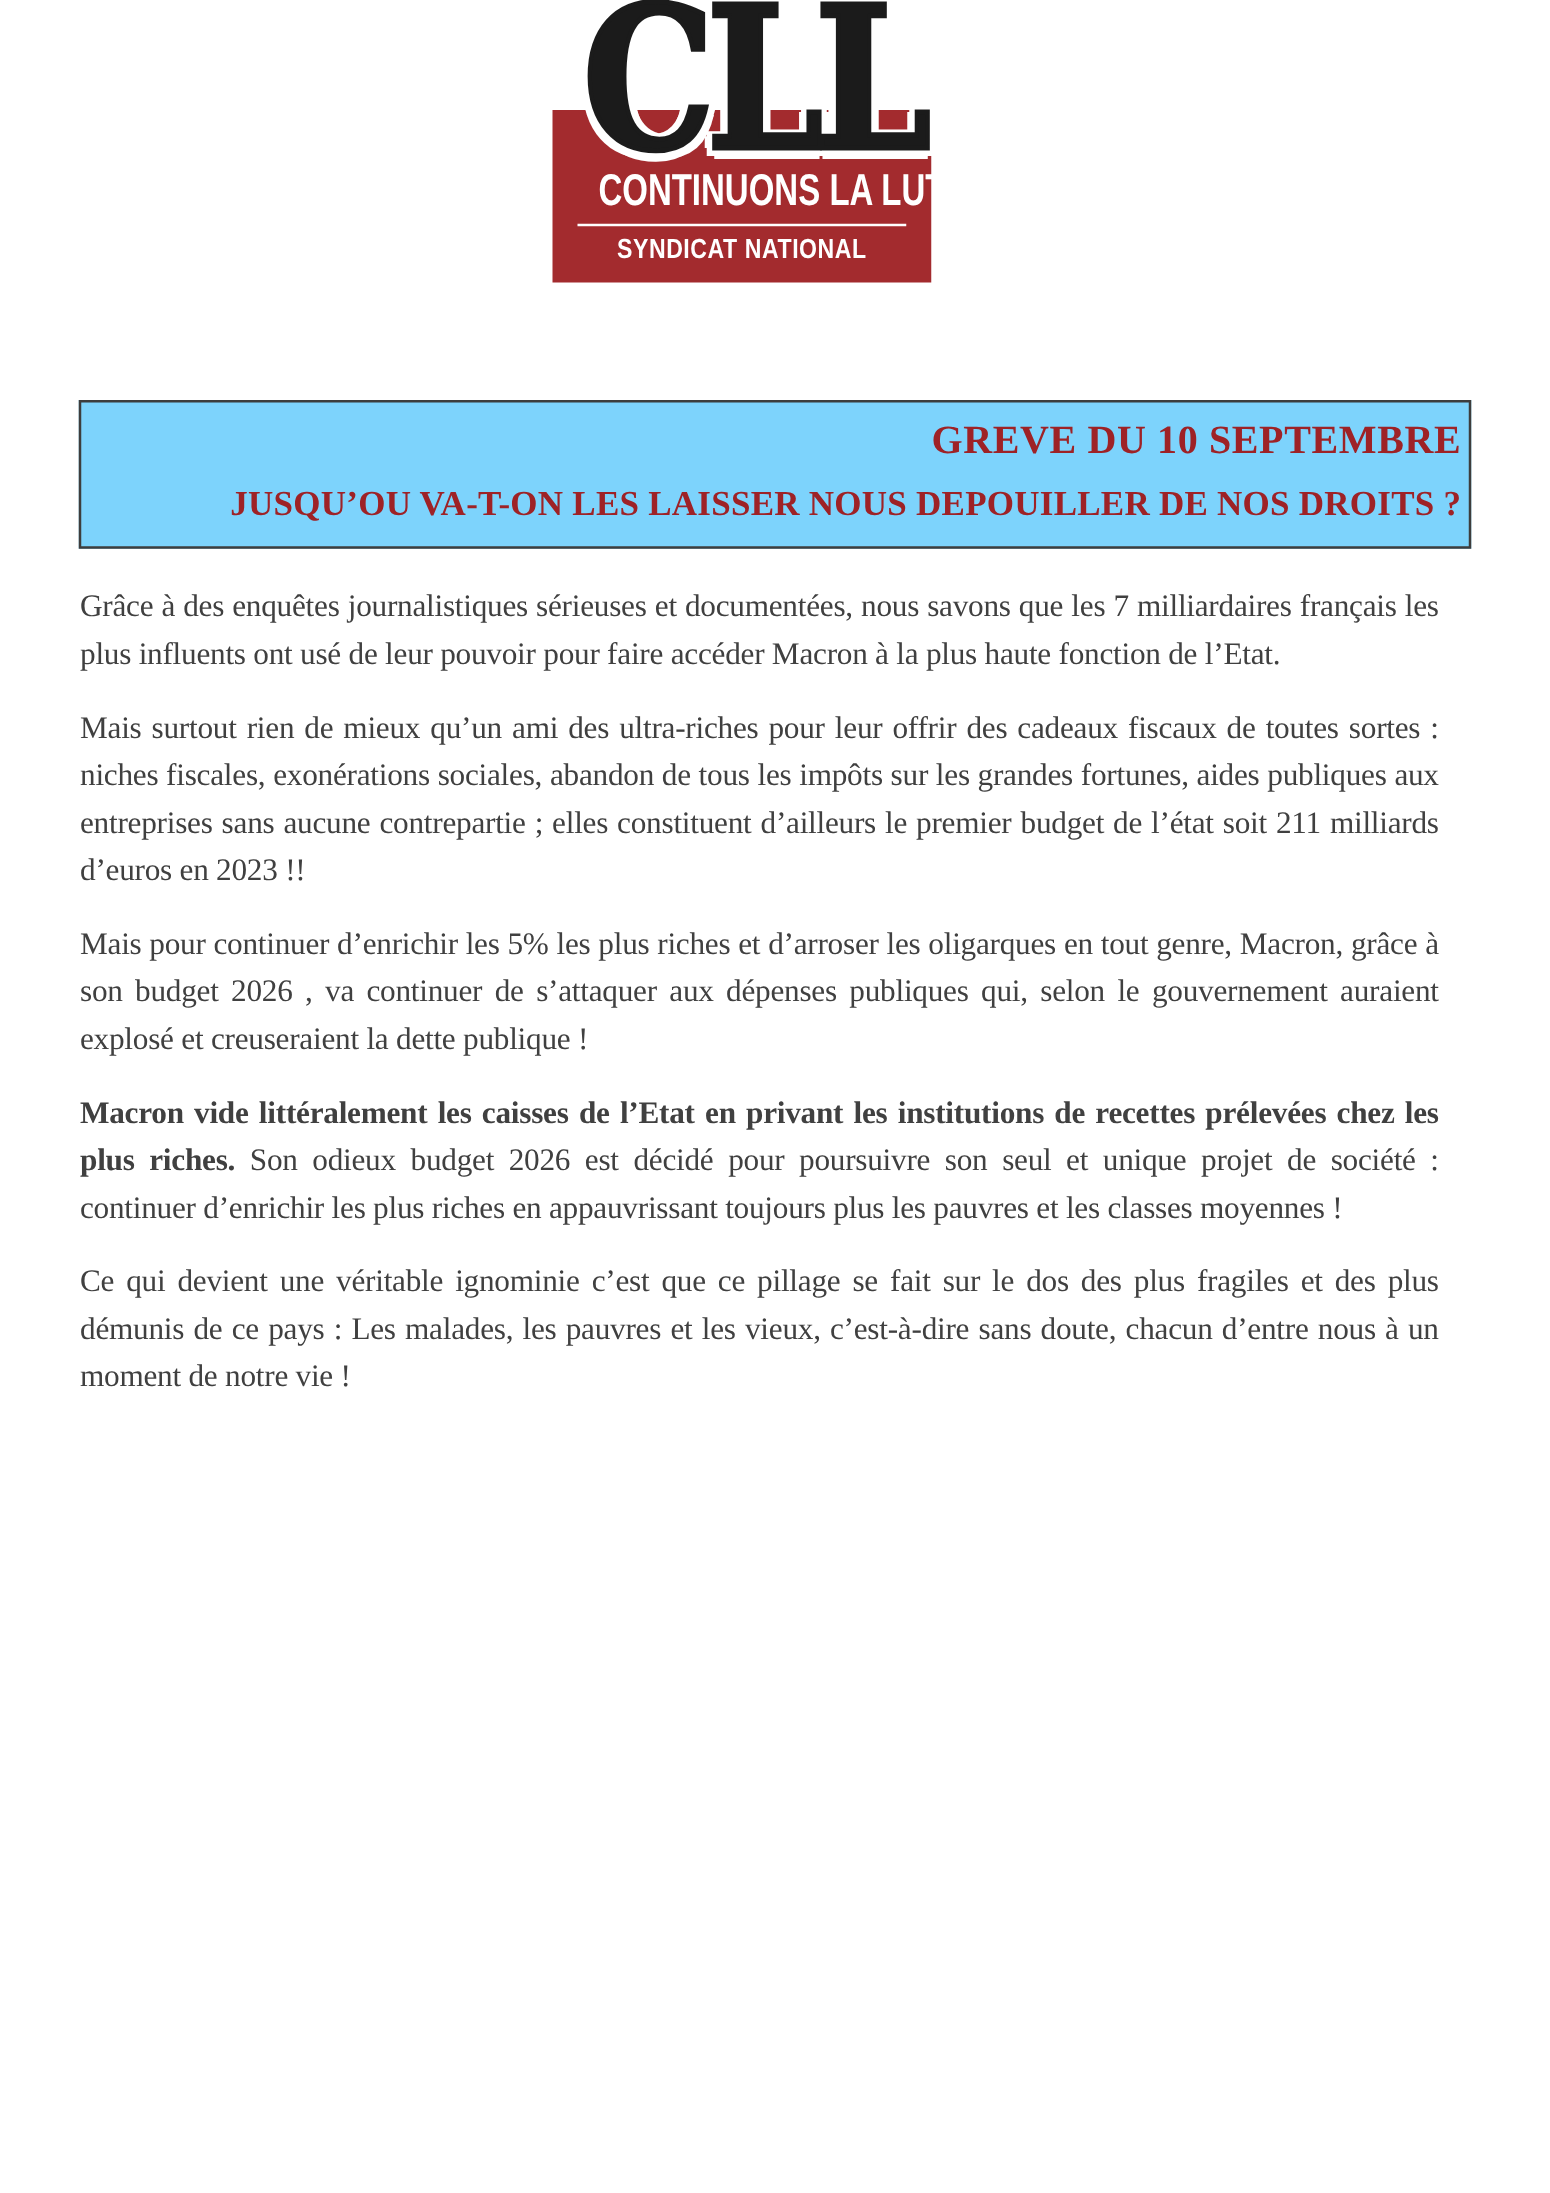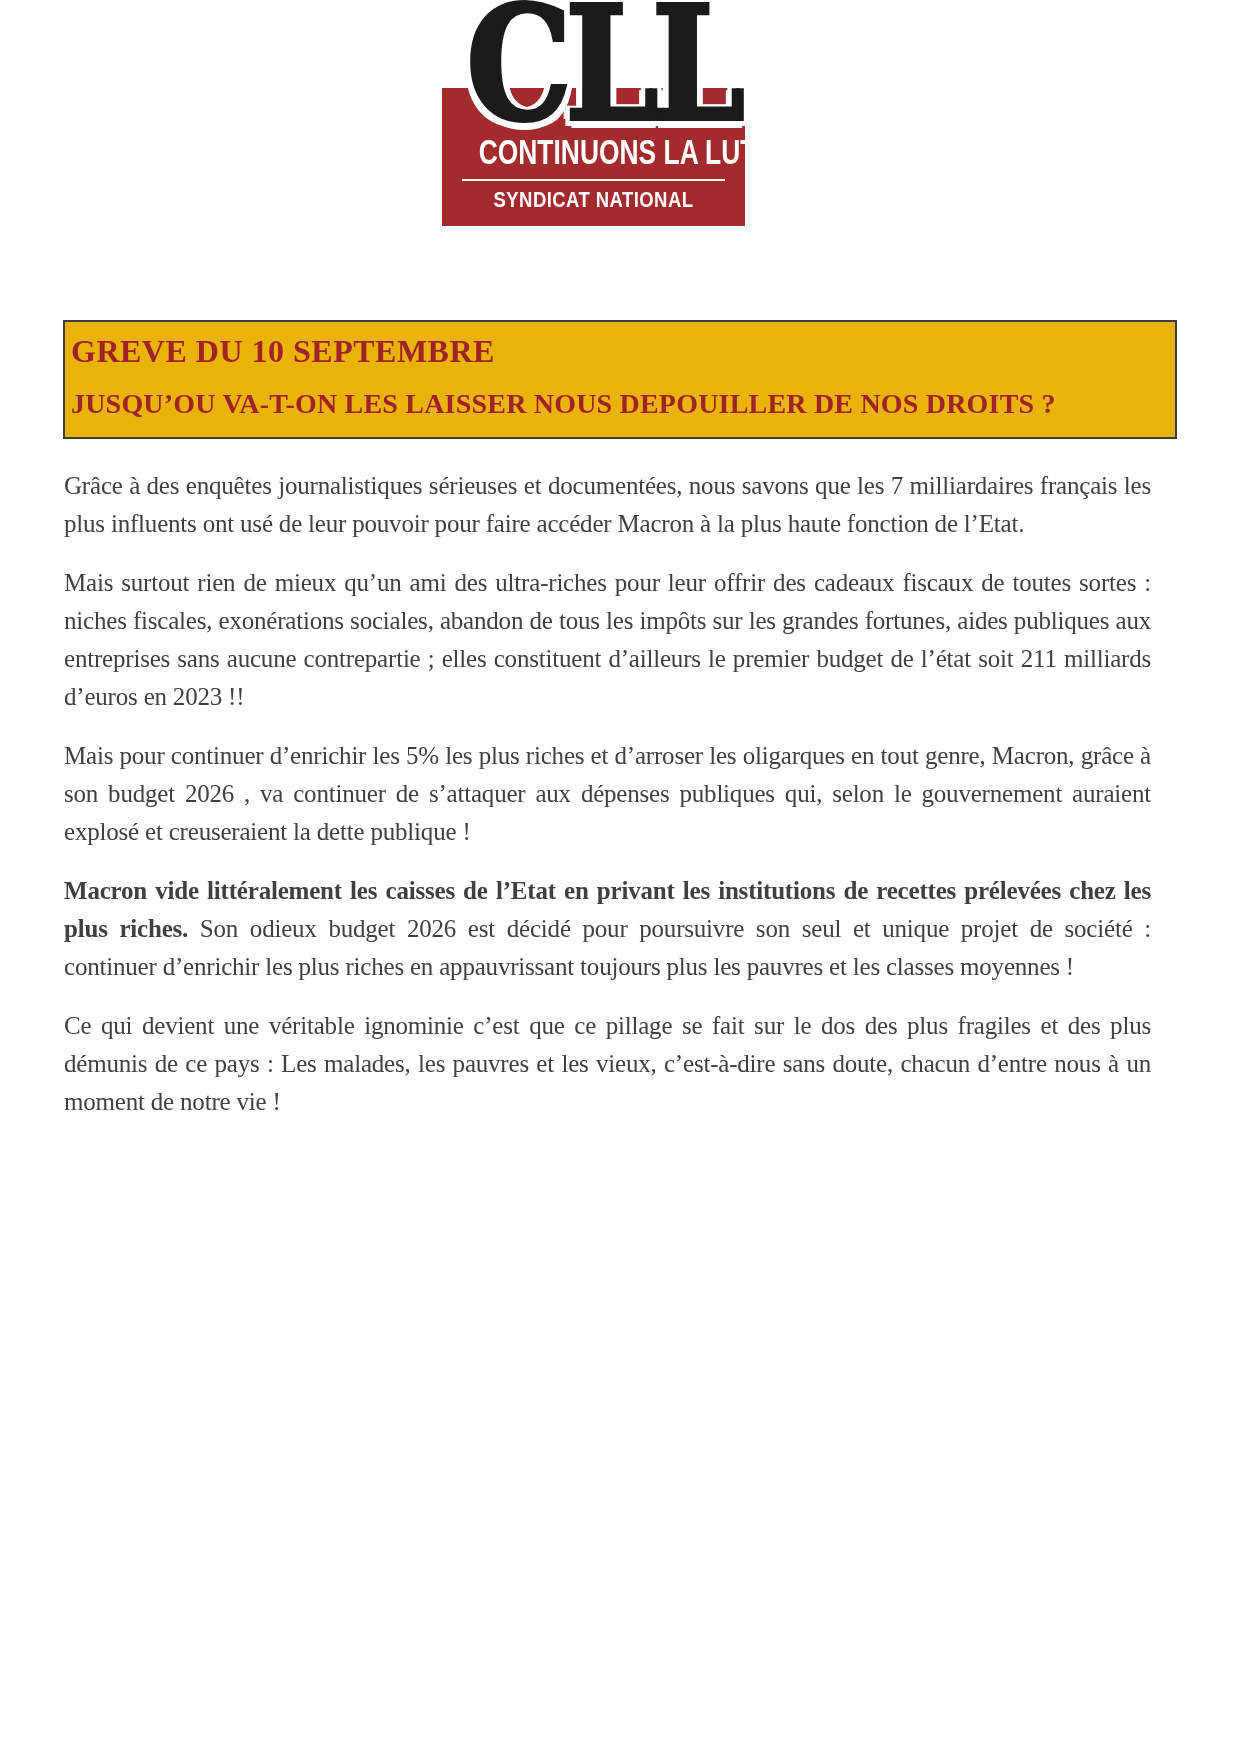--- a/index.html
+++ b/index.html
@@ -69,23 +69,23 @@
     white-space: nowrap;
     letter-spacing: 0.5px;
     transform: scale(0.88, 1.05);
     transform-origin: center;
   }
 
   
   .banner-box {
     margin: 94px 63px 0 63px;
     border: 2px solid #3d3d3d;
-    text-align: left;
+    text-align: right;
     padding: 9px 6px 16px 6px;
-    background: #eab308;
+    background: #7dd3fc;
   }
   .banner-title {
     font-family: "Liberation Serif", serif;
     font-weight: bold;
     font-size: 32px;
     line-height: 40px;
     color: #9E2226;
     letter-spacing: 0.5px;
   }
   .banner-subtitle {

